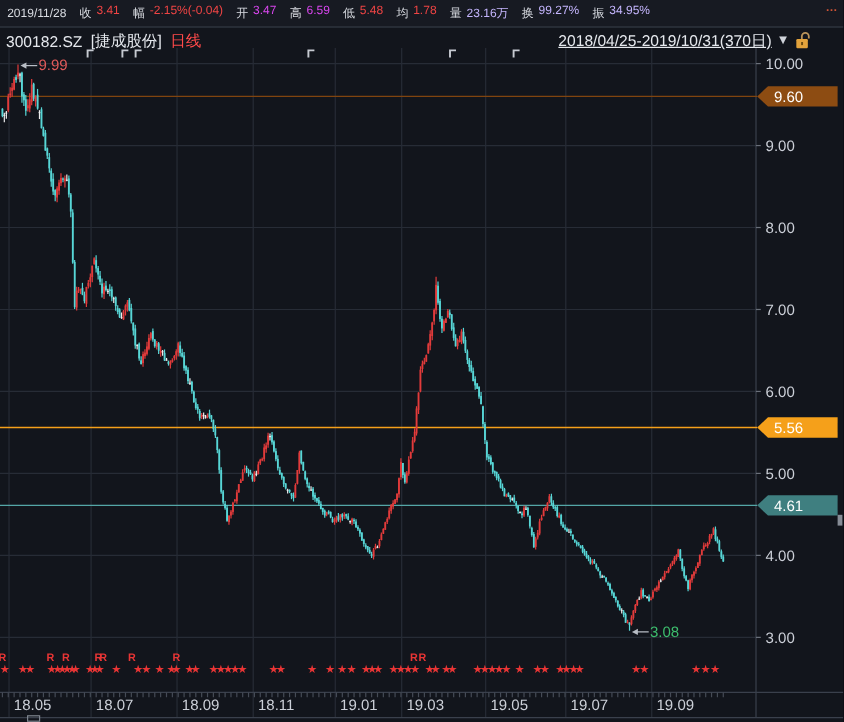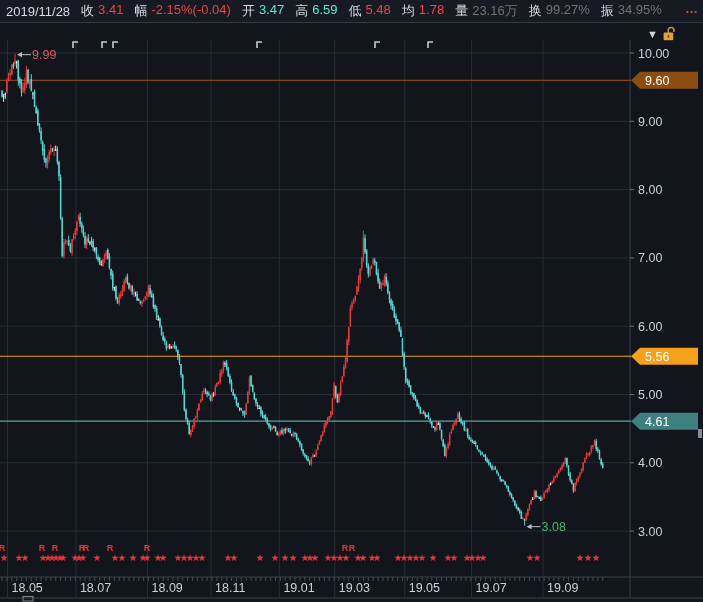--- a/index.html
+++ b/index.html
@@ -8,25 +8,25 @@
     background:#12151c;
     font-family:"Liberation Sans","DejaVu Sans",sans-serif;
     -webkit-font-smoothing:antialiased;
   }
   
   .quote-bar{
     position:absolute;top:0;left:0;width:703px;height:23px;
     background:#171a22;border-bottom:1px solid #343a45;
     display:flex;align-items:center;gap:11px;
     padding-left:6px;box-sizing:border-box;
-    font-size:13px;color:#d9dce2;white-space:nowrap;
+    font-size:10px;color:#d9dce2;white-space:nowrap;
   }
   .quote-bar .fld{display:inline-flex;gap:4px;}
   .quote-bar .lbl{color:#d9dce2;}
-  .v-green{color:#ef4444;} .v-red{color:#5eead4;} .v-white{color:#737373;}
+  .v-green{color:#ef4444;} .v-red{color:#d946ef;} .v-white{color:#c4b5fd;}
   .more-dots{position:absolute;right:4px;top:1px;color:#cf5436;font-weight:bold;letter-spacing:1px;}
   
   .title-bar{
     position:absolute;top:24px;left:0;width:703px;height:20px;
     display:flex;align-items:center;font-size:13px;color:#e6e9ee;
   }
   .title-left{display:flex;gap:7px;padding-left:5px;align-items:center;}
   .period-red{color:#ff4a4a;}
   .title-right{position:absolute;right:27px;top:0;display:flex;align-items:center;gap:4px;height:20px;}
   .range-link{color:#e6e9ee;text-decoration:underline;cursor:pointer;}
@@ -76,21 +76,27 @@
         </span>
         <span class="fld">
           <span class="lbl">振</span>
           <span class="v-white">34.95%</span>
         </span>
       </span>
     <span class="more-dots">…</span>
   </div>
 
   <div class="title-bar">
+    <div class="title-left">
+      <span>300182.SZ</span>
+      <span>[捷成股份]</span>
+      <span class="period-red">日线</span>
+    </div>
     <div class="title-right">
+      <span class="range-link">2018/04/25-2019/10/31(370日)</span>
       <span class="dd-triangle">▼</span>
       <span style="display:inline-flex;">
         <svg width="14" height="16" viewBox="0 0 14 16">
           <path d="M6.2,7 V4.3 a2.9,2.9 0 0 1 5.8,0 V6" fill="none" stroke="#b9935a" stroke-width="1.5"></path>
           <rect x="1.6" y="6.6" width="9.6" height="7.6" rx="1" fill="#e3a33c"></rect>
           <rect x="5.6" y="9" width="1.6" height="2.6" fill="#6b4a10"></rect>
         </svg>
       </span>
     </div>
   </div>

